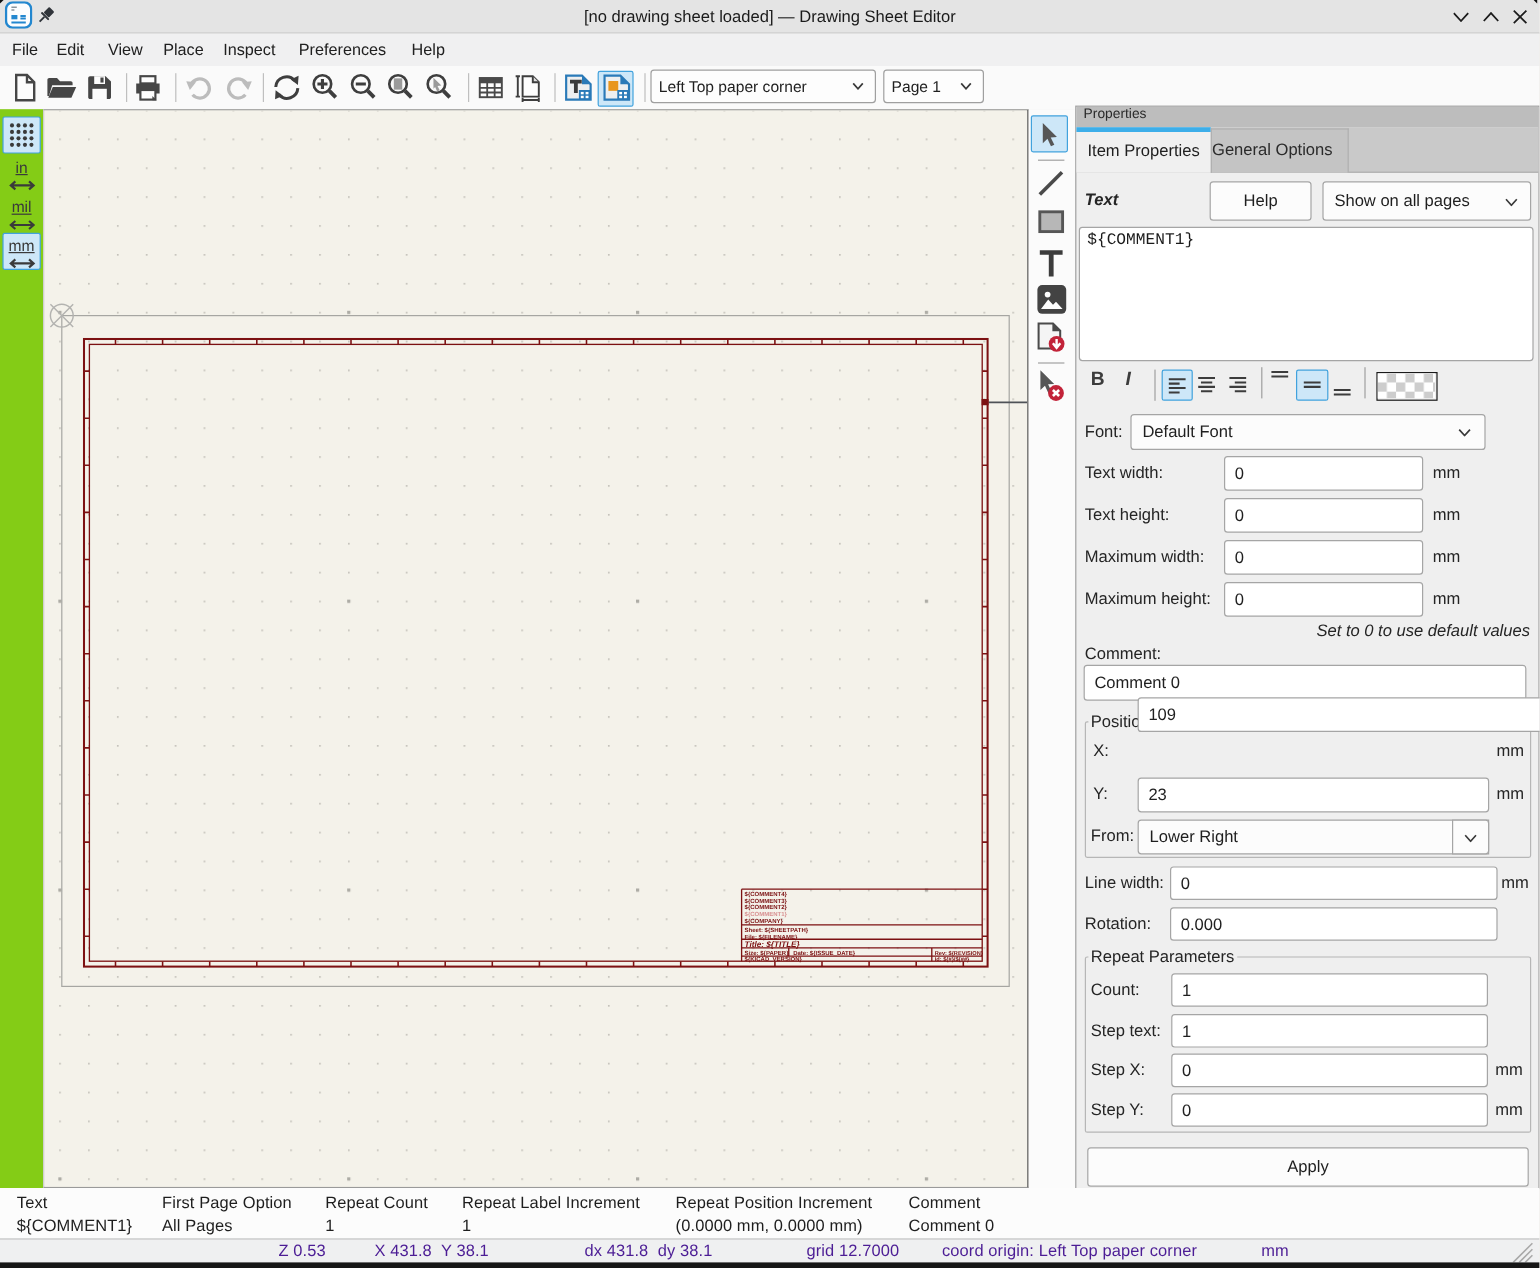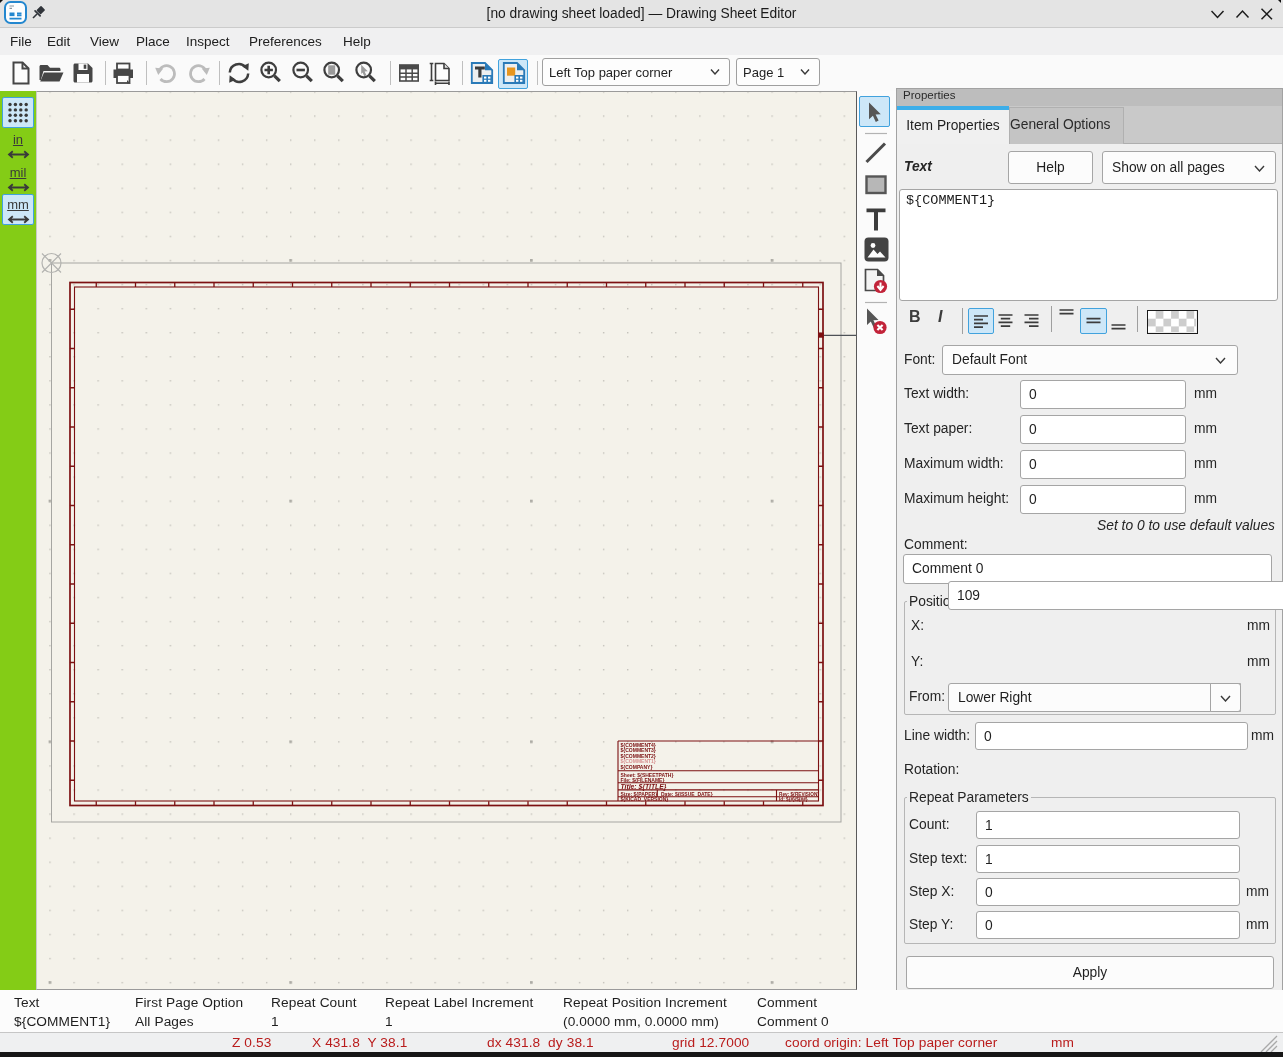--- a/index.html
+++ b/index.html
@@ -40,21 +40,21 @@
 .pcombo{background:#fcfcfc;border:1px solid #a5a5a5;border-radius:3px;box-sizing:border-box;
   font-size:13.8px;color:#1f1f1f;padding-left:9px;line-height:27px}
 .groupbox{border:1px solid #b6b6b6;border-radius:2px;box-sizing:border-box}
 .grouplabel{font-size:13.8px;color:#252525;background:#efefef;padding:0 2px}
 .fmtsep{width:1px;height:26px;background:#9f9f9f}
 
 #infobar{left:0;top:990px;width:1283px;height:42px;background:#fcfcfc}
 .info1{top:995px;font-size:13.7px;letter-spacing:0.1px;color:#1e1e1e}
 .info2{top:1014px;font-size:13.7px;letter-spacing:0.1px;color:#1e1e1e}
 #statusbar{left:0;top:1032px;width:1283px;height:21px;background:#eff0f1;border-top:1px solid #c6c6c6;box-sizing:border-box}
-.stat{top:1035px;font-size:13.7px;letter-spacing:0.1px;color:#b91c1c}
+.stat{top:1035px;font-size:13.7px;letter-spacing:0.1px;color:#4c1d95}
 #bstrip{left:0;top:1052px;width:1283px;height:5px;background:#161616}
 </style>
 </head>
 <body>
 
 <div class="abs" id="titlebar"></div>
 <div class="abs" id="titletext">[no drawing sheet loaded] — Drawing Sheet Editor</div>
 <div class="abs" style="left:4px;top:1px" id="appicon">
 <svg width="23" height="23" viewBox="0 0 23 23">
 <rect x="1" y="1" width="21" height="21" rx="5.5" fill="#fcfdfe" stroke="#2387cf" stroke-width="2"></rect>
@@ -378,51 +378,53 @@
       </svg></div>
 
  <div class="abs plabel" style="left:7px;top:263px">Font:</div>
  <div class="abs pcombo" style="left:45px;top:256px;width:296px;height:30px">Default Font
    <svg style="position:absolute;right:11px;top:11px" width="11" height="7" viewBox="0 0 11 7">
         <path d="M1 1 L5.5 6 L10 1" fill="none" stroke="#3a3a3a" stroke-width="1.4"></path>
       </svg></div>
  <div class="abs plabel" style="left:7px;top:297px">Text width:</div>
  <div class="abs pinput" style="left:123px;top:291px;width:166px;height:29px">0</div>
  <div class="abs plabel" style="left:297px;top:297px">mm</div>
- <div class="abs plabel" style="left:7px;top:332px">Text paper:</div>
+ <div class="abs plabel" style="left:7px;top:332px">Text height:</div>
  <div class="abs pinput" style="left:123px;top:326px;width:166px;height:29px">0</div>
  <div class="abs plabel" style="left:297px;top:332px">mm</div>
  <div class="abs plabel" style="left:7px;top:367px">Maximum width:</div>
  <div class="abs pinput" style="left:123px;top:361px;width:166px;height:29px">0</div>
  <div class="abs plabel" style="left:297px;top:367px">mm</div>
  <div class="abs plabel" style="left:7px;top:402px">Maximum height:</div>
  <div class="abs pinput" style="left:123px;top:396px;width:166px;height:29px">0</div>
  <div class="abs plabel" style="left:297px;top:402px">mm</div>
  <div class="abs plabel" style="left:0;top:429px;width:378px;text-align:right;font-style:italic">Set to 0 to use default values</div>
  <div class="abs plabel" style="left:7px;top:448px">Comment:</div>
  <div class="abs pinput" style="left:6px;top:465px;width:369px;height:30px;line-height:28px">Comment 0</div>
 
  <div class="abs groupbox" style="left:7px;top:512px;width:372px;height:114px"></div>
  <div class="abs grouplabel" style="left:10px;top:505px">Position</div>
  <div class="abs plabel" style="left:14px;top:529px">X:</div>
  <div class="abs pinput" style="left:51px;top:492px;width:342px;height:29px">109</div>
  <div class="abs plabel" style="left:350px;top:529px">mm</div>
  <div class="abs plabel" style="left:14px;top:565px">Y:</div>
+ <div class="abs pinput" style="left:51px;top:559px;width:293px;height:29px">23</div>
  <div class="abs plabel" style="left:350px;top:565px">mm</div>
  <div class="abs plabel" style="left:12px;top:600px">From:</div>
  <div class="abs pcombo" style="left:51px;top:594px;width:293px;height:29px;border-radius:3px 0 0 3px">Lower Right</div>
  <div class="abs pbtn" style="left:313px;top:594px;width:31px;height:29px;border-radius:0 3px 3px 0">
    <svg style="margin-top:11px" width="11" height="7" viewBox="0 0 11 7">
         <path d="M1 1 L5.5 6 L10 1" fill="none" stroke="#3a3a3a" stroke-width="1.4"></path>
       </svg></div>
 
  <div class="abs plabel" style="left:7px;top:639px">Line width:</div>
  <div class="abs pinput" style="left:78px;top:633px;width:273px;height:28px">0</div>
  <div class="abs plabel" style="left:354px;top:639px">mm</div>
  <div class="abs plabel" style="left:7px;top:673px">Rotation:</div>
+ <div class="abs pinput" style="left:78px;top:667px;width:273px;height:28px">0.000</div>
 
  <div class="abs groupbox" style="left:7px;top:708px;width:372px;height:147px"></div>
  <div class="abs grouplabel" style="left:10px;top:701px">Repeat Parameters</div>
  <div class="abs plabel" style="left:12px;top:728px">Count:</div>
  <div class="abs pinput" style="left:79px;top:722px;width:264px;height:28px">1</div>
  <div class="abs plabel" style="left:12px;top:762px">Step text:</div>
  <div class="abs pinput" style="left:79px;top:756px;width:264px;height:28px">1</div>
  <div class="abs plabel" style="left:12px;top:795px">Step X:</div>
  <div class="abs pinput" style="left:79px;top:789px;width:264px;height:28px">0</div>
  <div class="abs plabel" style="left:349px;top:795px">mm</div>

